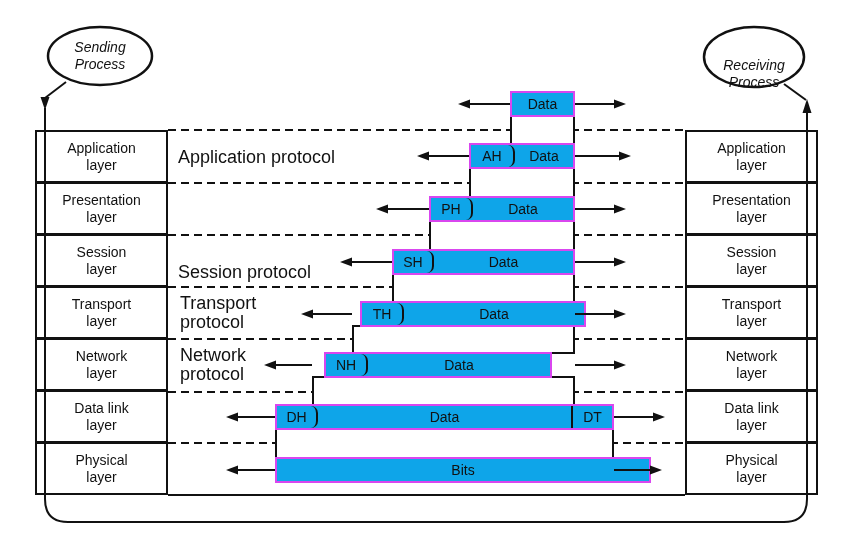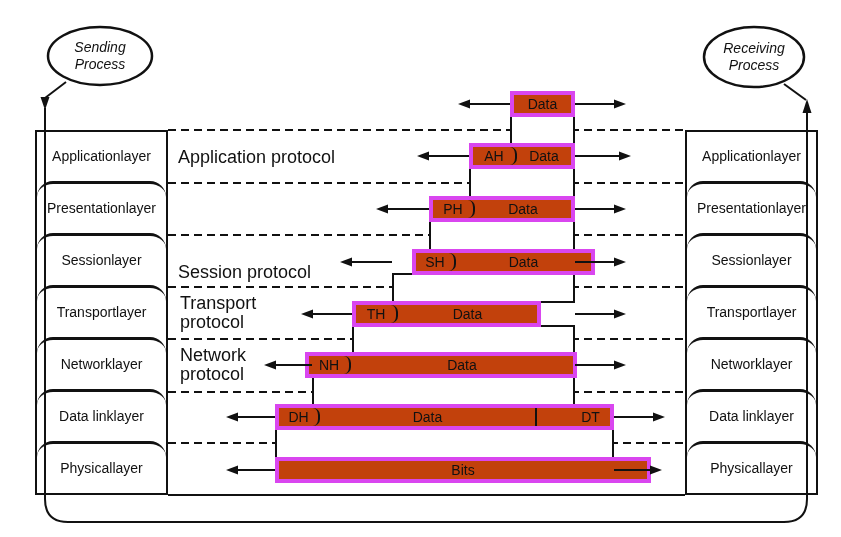--- a/index.html
+++ b/index.html
@@ -12,44 +12,44 @@
   .overlay{z-index:3;}
   .labels{position:absolute;left:0;top:0;width:100%;height:100%;z-index:4;pointer-events:none;}
 
   
   .col{
     position:absolute;top:130px;width:133px;height:365px;
     border:2px solid #111;box-sizing:border-box;
     display:flex;flex-direction:column;z-index:2;
   }
   .col-row{
-    flex:1;display:flex;flex-direction:row;align-items:center;justify-content:center;
-    font-size:14px;line-height:17px;text-align:left;border-radius:16px;
+    flex:1;display:flex;flex-direction:column;align-items:center;justify-content:center;
+    font-size:14px;line-height:17px;text-align:left;
   }
   .col-row + .col-row{border-top:3px solid #111;}
   .col-row span{display:block;}
 
   
   .proto{
     position:absolute;transform:translateY(-50%);
     font-size:18px;line-height:19px;z-index:2;
   }
   .proto span{display:block;}
 
   
   .boxes{position:absolute;left:0;top:0;width:100%;height:100%;z-index:2;}
   .conn{position:absolute;border:2px solid #111;background:#fff;box-sizing:border-box;}
   .pdu{
-    position:absolute;height:26px;border:4px solid #d946ef;background:#c2410c;
+    position:absolute;height:26px;border:2px solid #d946ef;background:#0ea5e9;
     box-sizing:border-box;display:flex;
   }
   .cell{display:flex;align-items:center;justify-content:center;font-size:14px;}
   .hdr{flex:none;border-right:2px solid #111;border-radius:7px;}
   .payload{flex:1;}
-  .trl{flex:none;border-left:2px solid #111;padding-left:34px;}
+  .trl{flex:none;border-left:2px solid #111;}
 
   
   .eln{
     position:absolute;transform:translate(-50%,-50%);text-align:center;
     font-size:14px;line-height:17px;font-style:italic;
   }
   .eln span{display:block;}
 </style>
 </head>
 <body>
@@ -82,29 +82,29 @@
       <div class="cell payload">Data</div>
     </div>
     <div class="pdu" style="left:469px;top:143px;width:106px">
       <div class="cell hdr" style="width:42px">AH</div>
       <div class="cell payload">Data</div>
     </div>
     <div class="pdu" style="left:429px;top:196px;width:146px">
       <div class="cell hdr" style="width:40px">PH</div>
       <div class="cell payload">Data</div>
     </div>
-    <div class="pdu" style="left:412px;top:249px;width:183px">
+    <div class="pdu" style="left:392px;top:249px;width:183px">
       <div class="cell hdr" style="width:38px">SH</div>
       <div class="cell payload">Data</div>
     </div>
-    <div class="pdu" style="left:352px;top:301px;width:189px">
+    <div class="pdu" style="left:360px;top:301px;width:226px">
       <div class="cell hdr" style="width:40px">TH</div>
       <div class="cell payload">Data</div>
     </div>
-    <div class="pdu" style="left:305px;top:352px;width:272px">
+    <div class="pdu" style="left:324px;top:352px;width:228px">
       <div class="cell hdr" style="width:40px">NH</div>
       <div class="cell payload">Data</div>
     </div>
     <div class="pdu" style="left:275px;top:404px;width:339px">
       <div class="cell hdr" style="width:39px">DH</div>
       <div class="cell payload">Data</div>
       <div class="cell trl" style="width:39px">DT</div>
     </div>
     <div class="pdu" style="left:275px;top:457px;width:376px">
       <div class="cell payload">Bits</div>
@@ -243,19 +243,19 @@
       <line x1="614" y1="470" x2="651" y2="470"></line>
       <polygon points="662,470 650,465.5 650,474.5" stroke="none"></polygon>
     </g>
   </svg>
 
   <div class="labels">
     <div class="eln" style="left:100px;top:56px">
       <span>Sending</span>
         <span>Process</span>
     </div>
-    <div class="eln" style="left:754px;top:57px">
+    <div class="eln" style="left:754px;top:74px">
       <span>Receiving</span>
         <span>Process</span>
     </div>
   </div>
 
 </div>
 
 </body></html>

